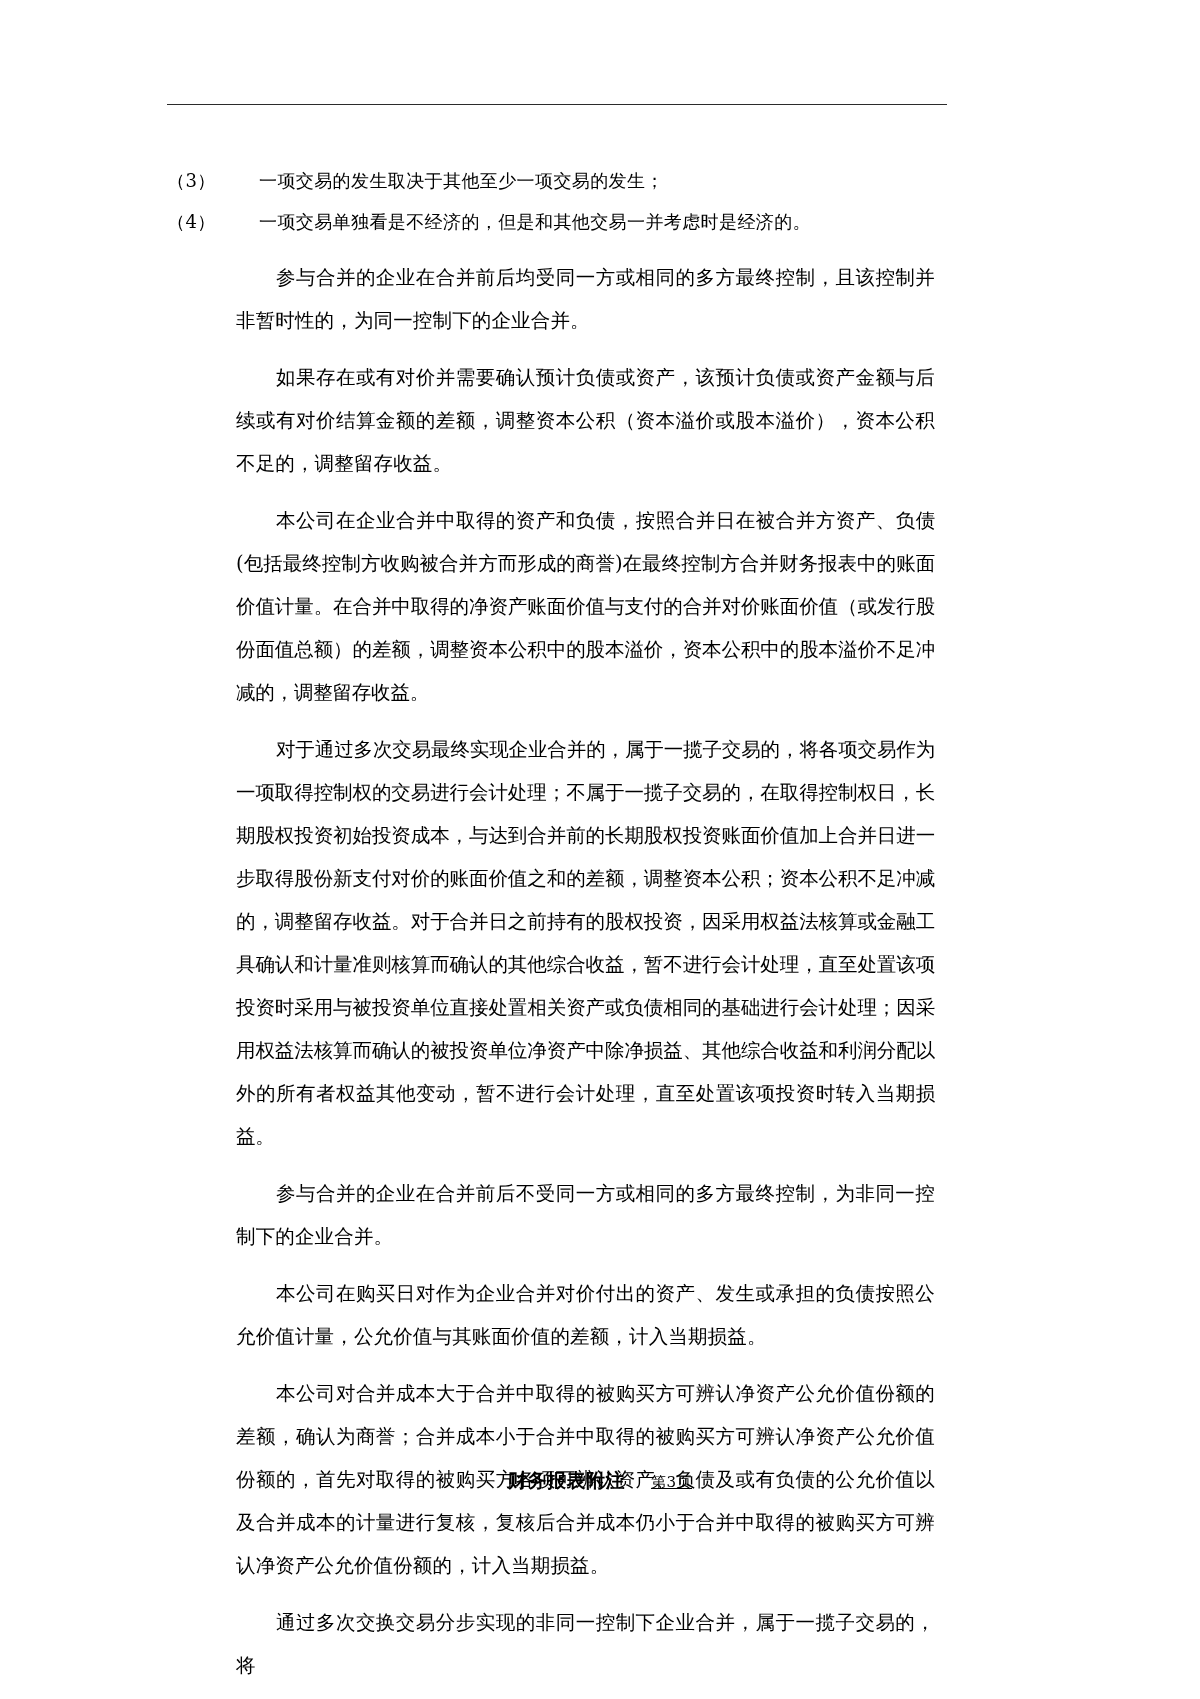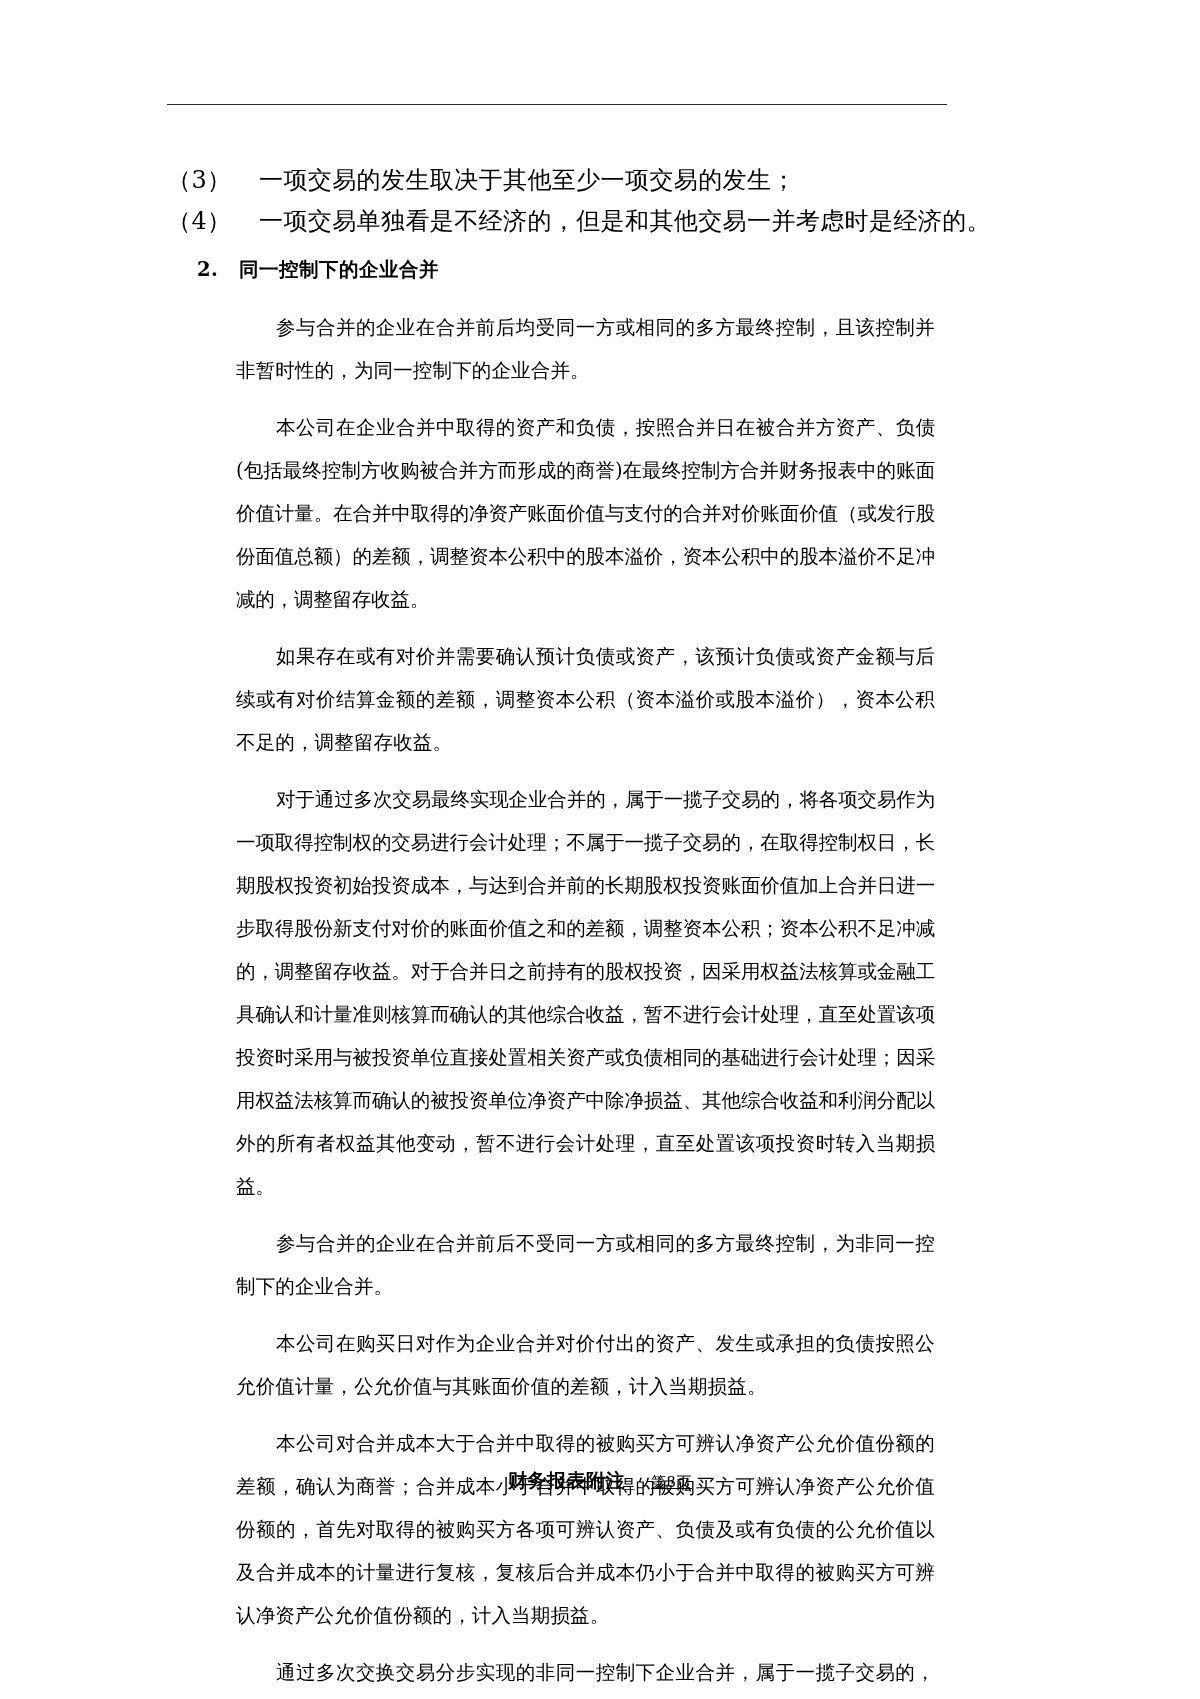--- a/index.html
+++ b/index.html
@@ -29,21 +29,21 @@
     width: 780px;
     border-top: 1px solid #2b2b2b;
   }
   .content {
     position: absolute;
     left: 167px;
     top: 160px;
     width: 785px;
   }
   .numbered-line {
-    font-size: 24px;
+    font-size: 18px;
     line-height: 41px;
     white-space: nowrap;
     letter-spacing: 0.4px;
   }
   .numbered-line .num {
     display: inline-block;
     width: 92px;
     vertical-align: top;
   }
   .heading {
@@ -100,27 +100,24 @@
   <div class="content">
 
     <div class="numbered-line">
       <span class="num">（3）</span><span>一项交易的发生取决于其他至少一项交易的发生；</span>
     </div>
 
     <div class="numbered-line">
       <span class="num">（4）</span><span>一项交易单独看是不经济的，但是和其他交易一并考虑时是经济的。</span>
     </div>
 
-    <div class="heading">
-      <span class="hnum">2.</span><span>同一控制下的企业合并</span>
-    </div>
 
     <p class="body-par">参与合并的企业在合并前后均受同一方或相同的多方最终控制，且该控制并非暂时性的，为同一控制下的企业合并。</p>
+    <p class="body-par">如果存在或有对价并需要确认预计负债或资产，该预计负债或资产金额与后续或有对价结算金额的差额，调整资本公积（资本溢价或股本溢价），资本公积不足的，调整留存收益。</p>
     <p class="body-par tight">本公司在企业合并中取得的资产和负债，按照合并日在被合并方资产、负债(包括最终控制方收购被合并方而形成的商誉)在最终控制方合并财务报表中的账面价值计量。在合并中取得的净资产账面价值与支付的合并对价账面价值（或发行股份面值总额）的差额，调整资本公积中的股本溢价，资本公积中的股本溢价不足冲减的，调整留存收益。</p>
-    <p class="body-par">如果存在或有对价并需要确认预计负债或资产，该预计负债或资产金额与后续或有对价结算金额的差额，调整资本公积（资本溢价或股本溢价），资本公积不足的，调整留存收益。</p>
     <p class="body-par tight">对于通过多次交易最终实现企业合并的，属于一揽子交易的，将各项交易作为一项取得控制权的交易进行会计处理；不属于一揽子交易的，在取得控制权日，长期股权投资初始投资成本，与达到合并前的长期股权投资账面价值加上合并日进一步取得股份新支付对价的账面价值之和的差额，调整资本公积；资本公积不足冲减的，调整留存收益。对于合并日之前持有的股权投资，因采用权益法核算或金融工具确认和计量准则核算而确认的其他综合收益，暂不进行会计处理，直至处置该项投资时采用与被投资单位直接处置相关资产或负债相同的基础进行会计处理；因采用权益法核算而确认的被投资单位净资产中除净损益、其他综合收益和利润分配以外的所有者权益其他变动，暂不进行会计处理，直至处置该项投资时转入当期损益。</p>
 
 
     <p class="body-par">参与合并的企业在合并前后不受同一方或相同的多方最终控制，为非同一控制下的企业合并。</p>
     <p class="body-par">本公司在购买日对作为企业合并对价付出的资产、发生或承担的负债按照公允价值计量，公允价值与其账面价值的差额，计入当期损益。</p>
     <p class="body-par">本公司对合并成本大于合并中取得的被购买方可辨认净资产公允价值份额的差额，确认为商誉；合并成本小于合并中取得的被购买方可辨认净资产公允价值份额的，首先对取得的被购买方各项可辨认资产、负债及或有负债的公允价值以及合并成本的计量进行复核，复核后合并成本仍小于合并中取得的被购买方可辨认净资产公允价值份额的，计入当期损益。</p>
     <p class="body-par">通过多次交换交易分步实现的非同一控制下企业合并，属于一揽子交易的，将</p>
 
   </div>
 

